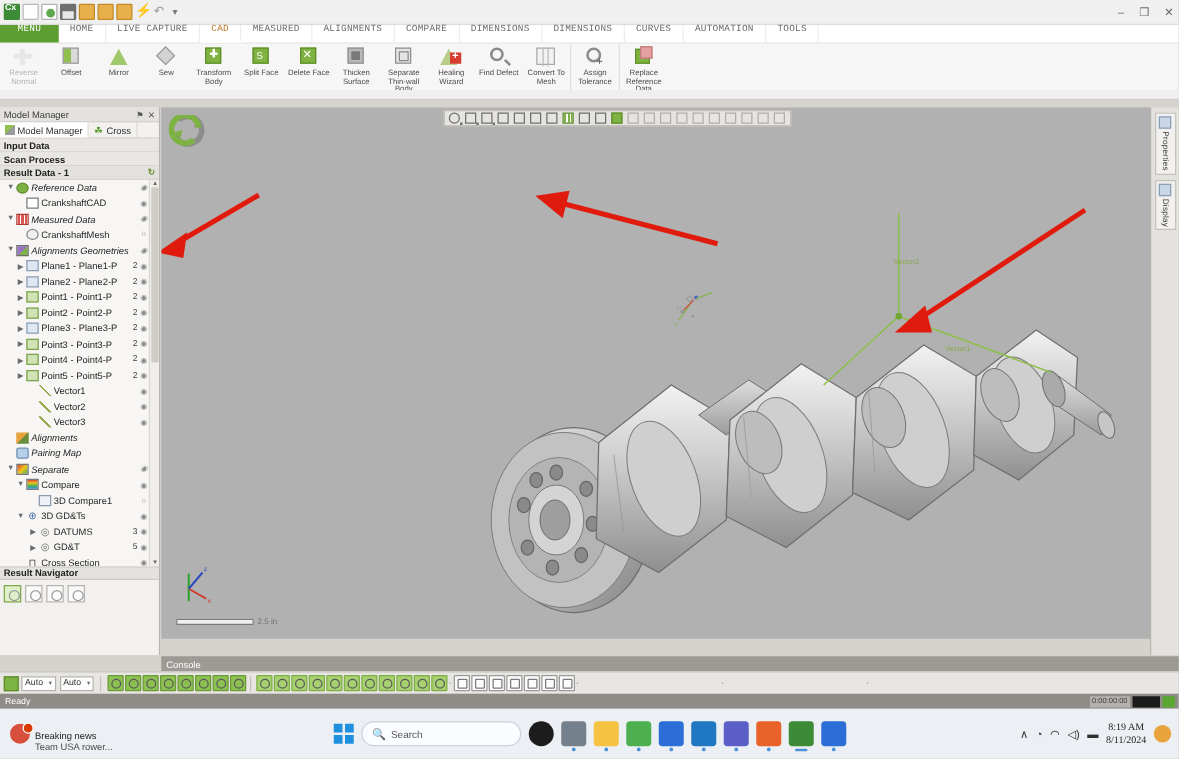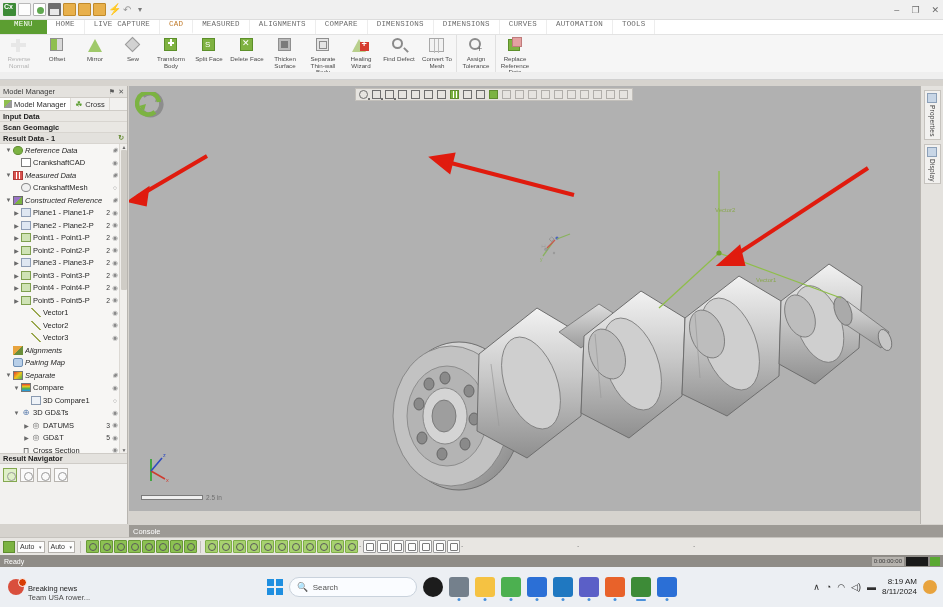--- a/index.html
+++ b/index.html
@@ -311,21 +311,21 @@
     border:1px solid #c9d2dc; display:flex; align-items:center; gap:4px; padding-left:8px;
     font-size:8px; color:#555;
   }
   .searchbox .si { font-size:9px; color:#555; }
   .tbicon { width:20px; height:20px; border-radius:3px; position:relative; }
   .tbicon.dot::after { content:""; position:absolute; left:50%; bottom:-4px; transform:translateX(-50%); width:3px; height:3px; background:#4a90d9; border-radius:50%; }
   .tbicon.bar::after { content:""; position:absolute; left:50%; bottom:-4px; transform:translateX(-50%); width:10px; height:2px; background:#4a90d9; border-radius:1px; }
 
   .tray { position:absolute; right:6px; display:flex; align-items:center; gap:6px; }
   .tray .ti2 { font-size:9px; color:#2f2f2f; }
-  .tray .clock { font-size:8px; color:#1d1d1d; text-align:right; line-height:10px; }
+  .tray .clock { font-size:8px; color:#1d1d1d; text-align:center; line-height:10px;font-family:Liberation Serif, serif; }
 </style>
 </head>
 <body>
 
 <div id="app">
 
   <div class="titlebar">
     <div class="qat">
       <span class="ic ic-app"></span>
       <span class="ic ic-doc"></span>
@@ -505,21 +505,21 @@
       </div>
       <div class="ptab">
         <span class="ti ti-help">☘</span>
         <span>Cross</span>
       </div>
     </div>
     <div class="section-hdr">
       <span>Input Data</span>
     </div>
     <div class="section-hdr">
-      <span>Scan Geomagic</span>
+      <span>Scan Process</span>
     </div>
     <div class="section-hdr res">
       <span>Result Data - 1</span>
       <span class="rightic">↻</span>
     </div>
     <div class="treewrap">
       <div id="tree-rows">
           <div class="trow indent1">
             <span class="arrow">▼</span>
             <span class="ico ico-green-sphere"></span>
@@ -548,21 +548,21 @@
             <span class="arrow"></span>
             <span class="ico ico-mesh-circ"></span>
             <span class="nm">CrankshaftMesh</span>
             <span class="cnt"></span>
             <span class="eye">○</span>
             <span class="rec"></span>
           </div>
           <div class="trow indent1">
             <span class="arrow">▼</span>
             <span class="ico ico-constr"></span>
-            <span class="nm">Constructed Reference</span>
+            <span class="nm">Alignments Geometries</span>
             <span class="cnt"></span>
             <span class="eye">◉</span>
             <span class="rec">↻</span>
           </div>
           <div class="trow indent2">
             <span class="arrow">▶</span>
             <span class="ico ico-plane"></span>
             <span class="nm">Plane1 - Plane1-P</span>
             <span class="cnt">2</span>
             <span class="eye">◉</span>

